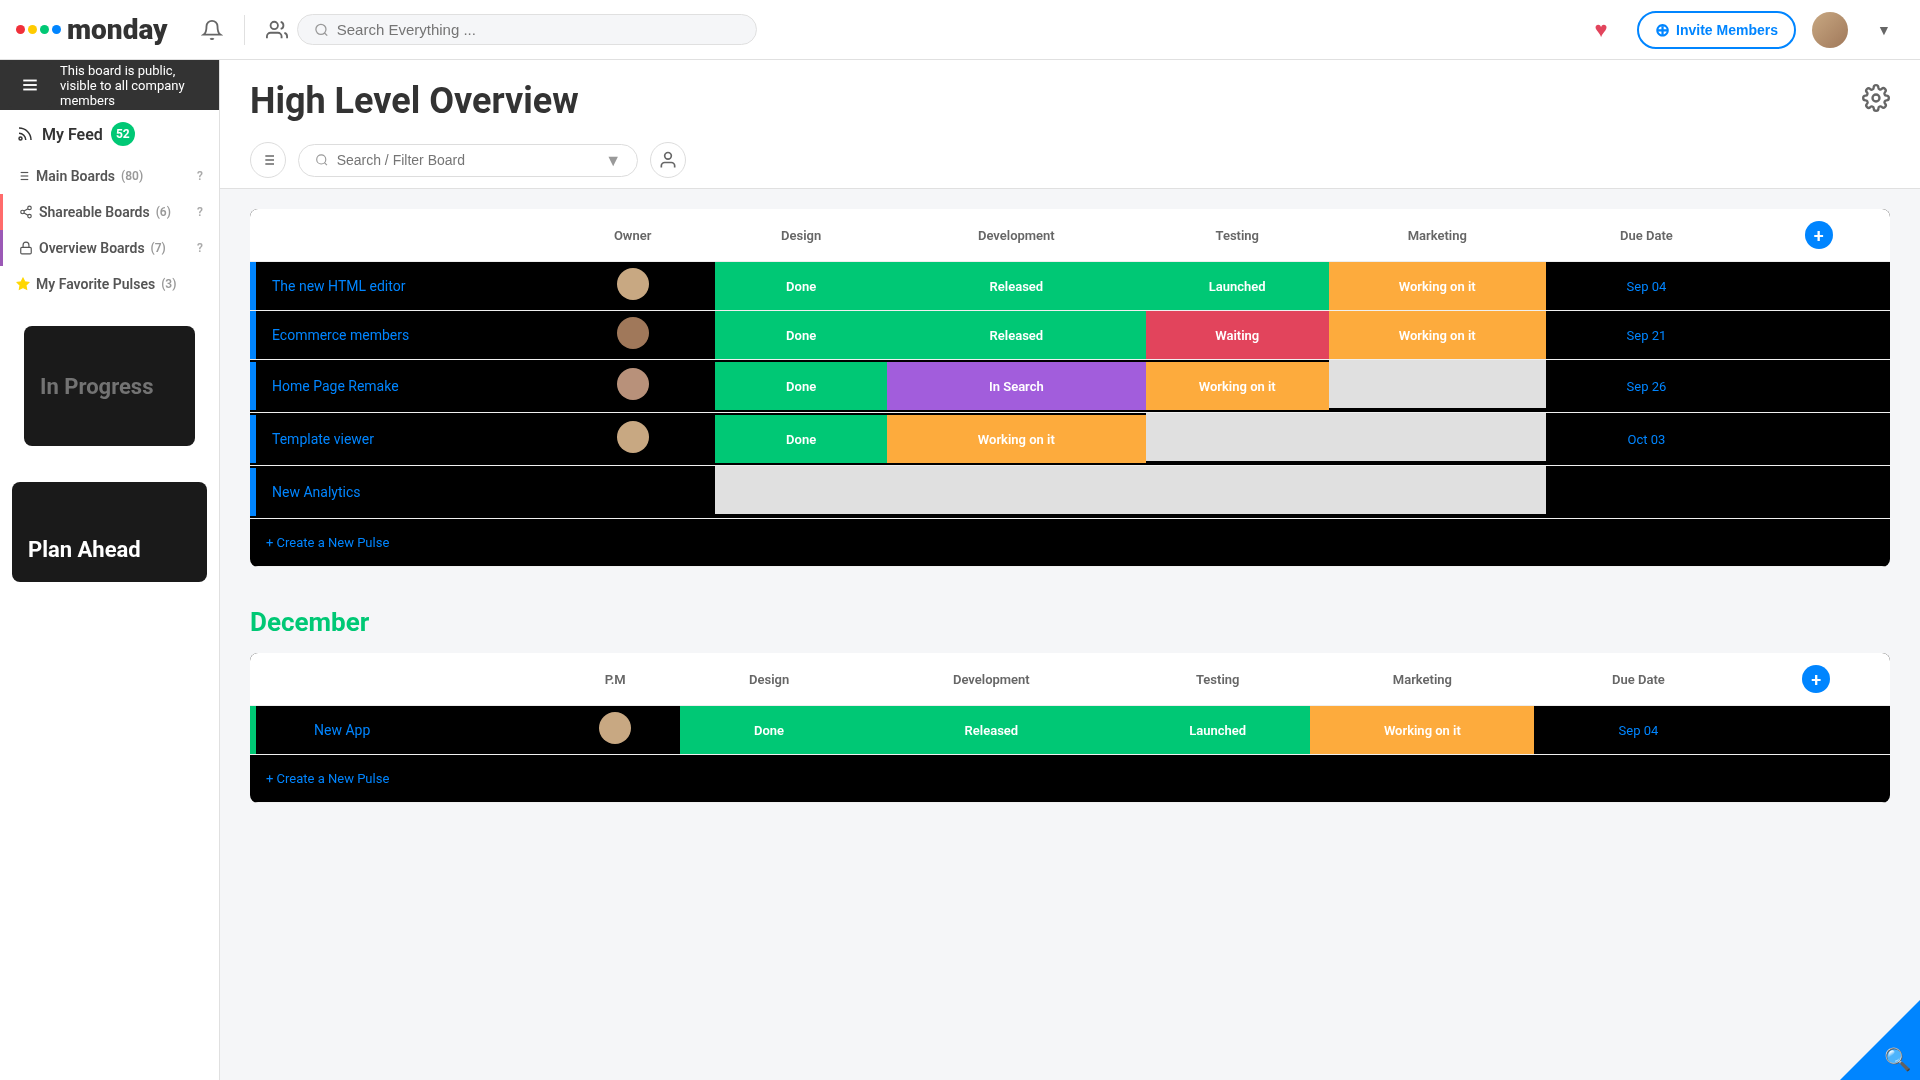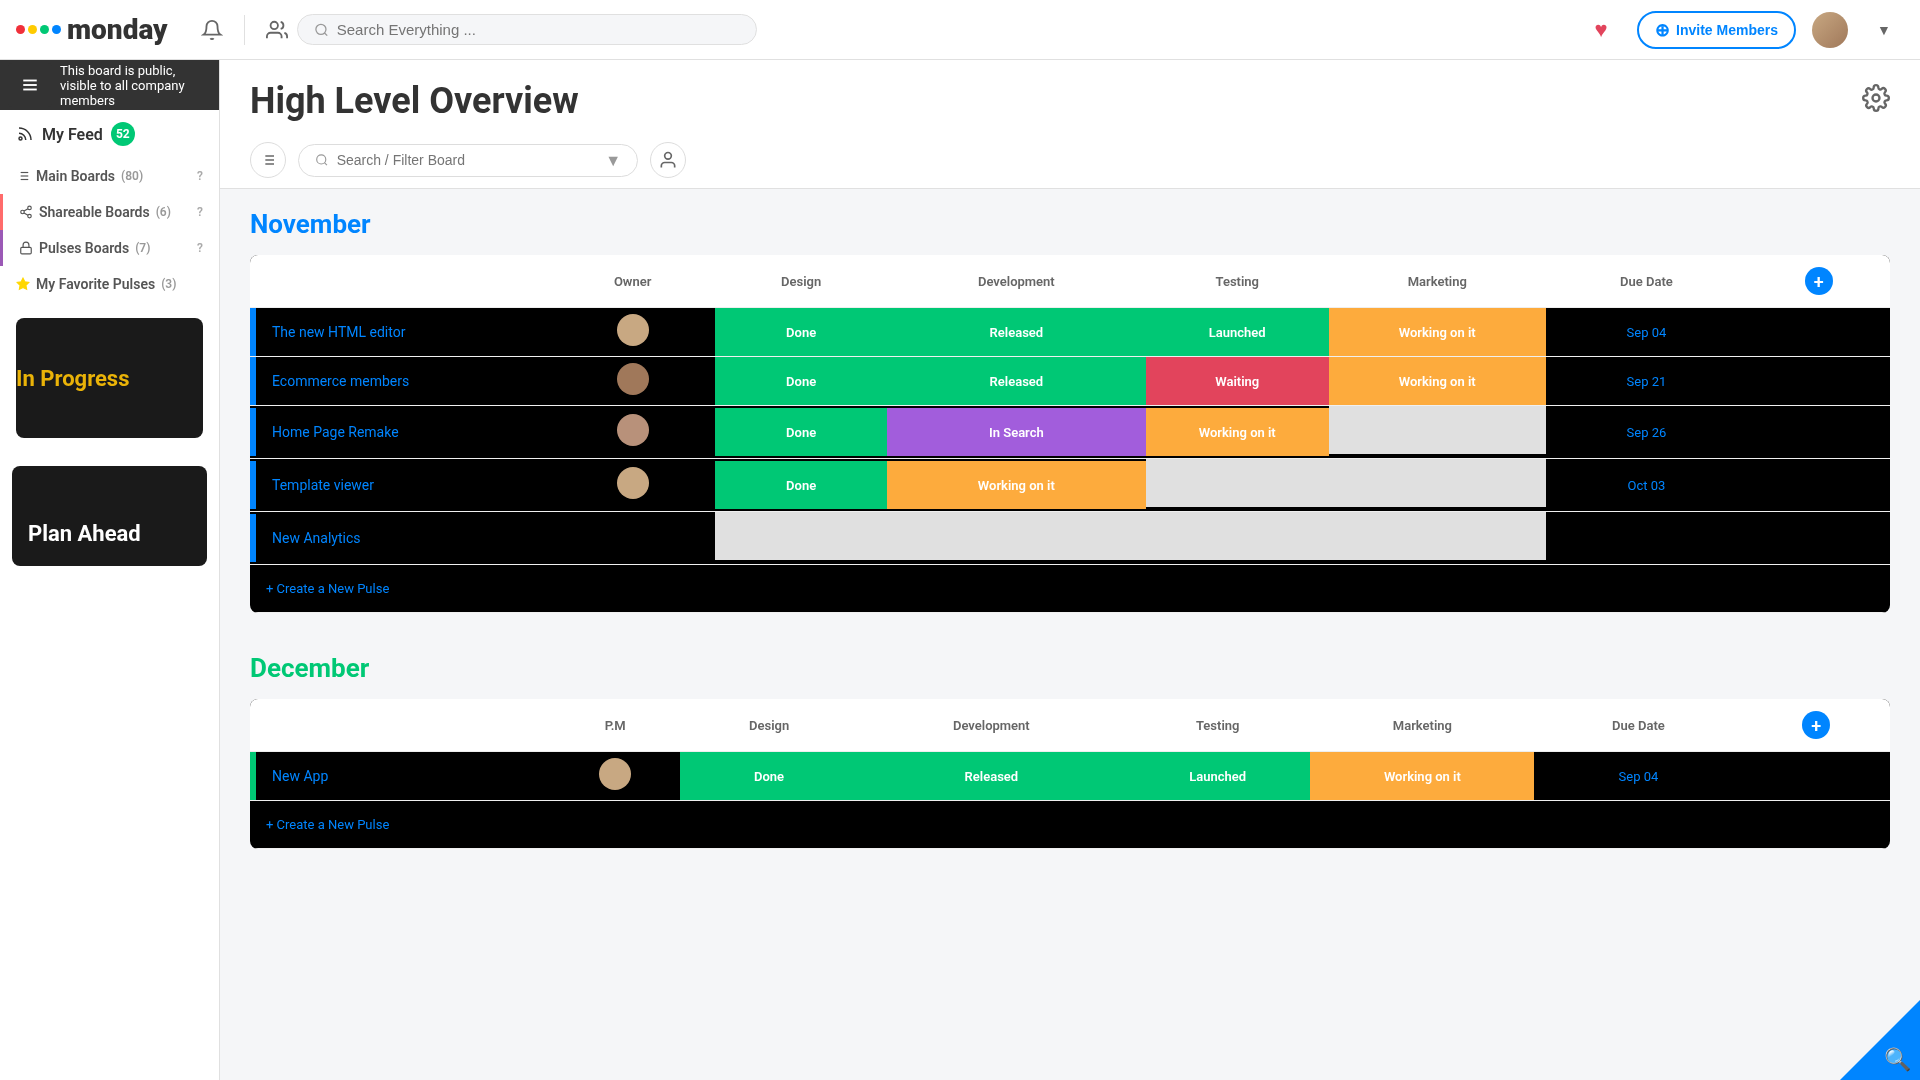--- a/index.html
+++ b/index.html
@@ -35,21 +35,21 @@
     .sidebar { width: 220px; background: #fff; border-right: 1px solid #e0e0e0; display: flex; flex-direction: column; flex-shrink: 0; overflow-y: auto; }
     .sidebar-feed { display: flex; align-items: center; padding: 12px 16px; cursor: pointer; font-size: 16px; font-weight: 600; color: #333; gap: 8px; }
     .badge { background: #00c875; color: #fff; border-radius: 50%; width: 24px; height: 24px; display: flex; align-items: center; justify-content: center; font-size: 12px; font-weight: 700; }
     .sidebar-section { display: flex; align-items: center; padding: 10px 16px; font-size: 14px; font-weight: 600; color: #555; gap: 6px; cursor: pointer; position: relative; }
     .sidebar-section-count { font-size: 12px; color: #999; }
     .sidebar-section-help { margin-left: auto; color: #aaa; font-size: 12px; cursor: pointer; }
     .sidebar-section.shareable { border-left: 3px solid #ff6b6b; }
     .sidebar-section.private { border-left: 3px solid #9b59b6; }
     .sidebar-section.favorite { }
     .sidebar-banner {
-      margin: 16px; background: #1a1a1a; color: #eab308; border-radius: 8px; padding: 20px 0;
+      margin: 24px; background: #1a1a1a; color: #737373; border-radius: 8px; padding: 20px 16px;
       font-size: 22px; font-weight: 700; min-height: 120px; display: flex; align-items: center;
     }
     .sidebar-banner2 {
       margin: 12px; background: #1a1a1a; color: #fff; border-radius: 8px; padding: 20px 16px;
       font-size: 22px; font-weight: 700; min-height: 100px; display: flex; align-items: flex-end;
     }
 
     
     .content-area { flex: 1; display: flex; flex-direction: column; overflow: hidden; }
 
@@ -245,21 +245,21 @@
       <span>Shareable Boards</span>
       <span class="sidebar-section-count">(6)</span>
       <span class="sidebar-section-help">?</span>
     </div>
 
     <div class="sidebar-section private">
       <svg width="14" height="14" viewBox="0 0 24 24" fill="none" stroke="currentColor" stroke-width="2">
         <rect x="3" y="11" width="18" height="11" rx="2" ry="2"></rect>
         <path d="M7 11V7a5 5 0 0 1 10 0v4"></path>
       </svg>
-      <span>Pulses Boards</span>
+      <span>Overview Boards</span>
       <span class="sidebar-section-count">(7)</span>
       <span class="sidebar-section-help">?</span>
     </div>
 
     <div class="sidebar-section favorite">
       <svg width="14" height="14" viewBox="0 0 24 24" fill="#ffd700" stroke="#ffd700" stroke-width="2">
         <polygon points="12 2 15.09 8.26 22 9.27 17 14.14 18.18 21.02 12 17.77 5.82 21.02 7 14.14 2 9.27 8.91 8.26 12 2"></polygon>
       </svg>
       <span>My Favorite Pulses</span>
       <span class="sidebar-section-count">(3)</span>
@@ -312,21 +312,20 @@
         <svg width="20" height="20" viewBox="0 0 24 24" fill="none" stroke="#666" stroke-width="2">
           <path d="M20 21v-2a4 4 0 0 0-4-4H8a4 4 0 0 0-4 4v2"></path>
           <circle cx="12" cy="7" r="4"></circle>
         </svg>
       </div>
     </div>
 
     <div class="board-content">
 
       <div class="group-section">
-        <h2 class="group-header november">November</h2>
 
         <table class="board-table">
           <thead>
             <tr>
               <th class="item-col" style="width:300px;"></th>
               <th>Owner</th>
               <th>Design</th>
               <th>Development</th>
               <th>Testing</th>
               <th>Marketing</th>
@@ -435,21 +434,21 @@
               <th>
                   <div class="add-col-btn">+</div>
                 </th>
             </tr>
           </thead>
           <tbody id="december-tbody">
           <tr>
                 <td style="display: table-cell; padding: 0px;">
       <div style="display:flex; align-items:stretch; height:48px;">
         <div style="width:6px; background:#00c875; flex-shrink:0;"></div>
-        <div class="item-cell" style="display:flex; align-items:center; flex:1;">New App</div>
+        <div class="item-cell" style="display:flex; align-items:center; flex:1;margin-left:42px;">New App</div>
       </div>
                 </td>
                 <td class="owner-cell"><div style="width:32px; height:32px; border-radius:50%; background:#c8a882; display:inline-block;"></div></td>
                 <td class="status-cell"><div class="status-pill done">Done</div></td>
                 <td class="status-cell"><div class="status-pill released">Released</div></td>
                 <td class="status-cell"><div class="status-pill launched">Launched</div></td>
                 <td class="status-cell"><div class="status-pill working">Working on it</div></td>
                 <td class="date-cell">Sep 04</td>
                 <td></td>
               </tr>

